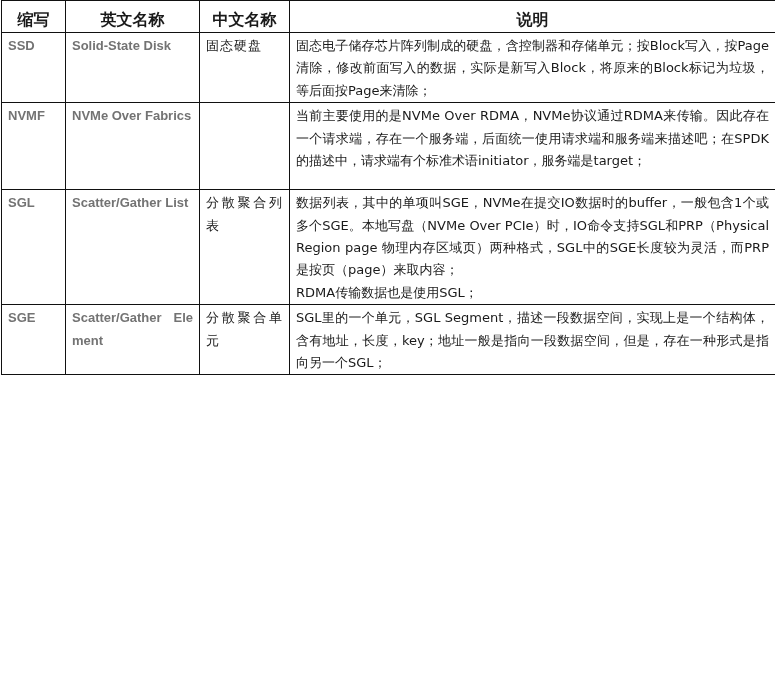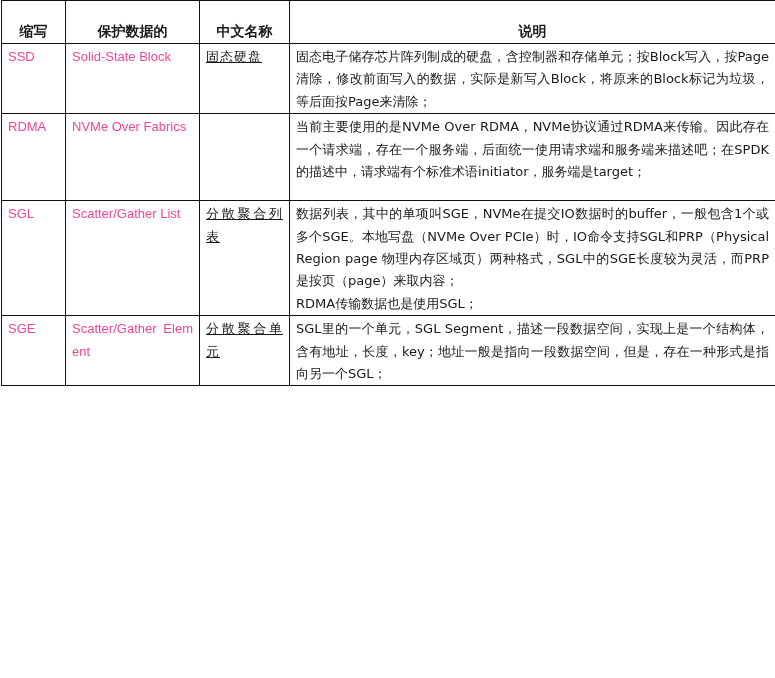--- a/index.html
+++ b/index.html
@@ -17,60 +17,60 @@
       vertical-align: top;
       padding: 2px 6px 0 6px;
       font-size: 13px;
       line-height: 22.4px;
       text-align: justify;
       word-break: break-all;
     }
     table.glossary th {
       font-weight: bold;
       text-align: center;
-      font-size: 14px;
+      font-size: 16px;
       height: 24px;
-      padding-top: 18px;
+      padding-top: 7px;
       vertical-align: middle;
     }
-    td.abbr, td.en { color: #ec4899; font-family: "Liberation Sans", sans-serif; font-size: 12.5px; }
-    td.cn { letter-spacing: 1px; text-decoration: underline; }
+    td.abbr, td.en { color: #737373; font-family: "Liberation Sans", sans-serif; font-size: 12.5px; font-weight: bold; }
+    td.cn { letter-spacing: 1px; }
     td.desc { font-size: 13px; }
     col.c1 { width: 64px; }
     col.c2 { width: 134px; }
     col.c3 { width: 90px; }
     col.c4 { width: 486px; }
   </style>
 </head>
 <body>
 
 <table class="glossary">
   <colgroup>
     <col class="c1">
       <col class="c2">
       <col class="c3">
       <col class="c4">
   </colgroup>
   <thead>
     <tr>
       <th>缩写</th>
-      <th>保护数据的</th>
+      <th>英文名称</th>
       <th>中文名称</th>
       <th>说明</th>
     </tr>
   </thead>
   <tbody>
     <tr style="height:65px">
       <td class="abbr">SSD</td>
-      <td class="en">Solid-State Block</td>
+      <td class="en">Solid-State Disk</td>
       <td class="cn">固态硬盘</td>
       <td class="desc">固态电子储存芯片阵列制成的硬盘，含控制器和存储单元；按Block写入，按Page清除，修改前面写入的数据，实际是新写入Block，将原来的Block标记为垃圾，等后面按Page来清除；</td>
     </tr>
     <tr style="height:87px">
-      <td class="abbr">RDMA</td>
+      <td class="abbr">NVMF</td>
       <td class="en">NVMe Over Fabrics</td>
       <td class="cn"></td>
       <td class="desc">当前主要使用的是NVMe Over RDMA，NVMe协议通过RDMA来传输。因此存在一个请求端，存在一个服务端，后面统一使用请求端和服务端来描述吧；在SPDK的描述中，请求端有个标准术语initiator，服务端是target；</td>
     </tr>
     <tr style="height:112px">
       <td class="abbr">SGL</td>
       <td class="en">Scatter/Gather List</td>
       <td class="cn">分散聚合列表</td>
       <td class="desc">
         <div>数据列表，其中的单项叫SGE，NVMe在提交IO数据时的buffer，一般包含1个或多个SGE。本地写盘（NVMe Over PCIe）时，IO命令支持SGL和PRP（Physical Region page 物理内存区域页）两种格式，SGL中的SGE长度较为灵活，而PRP是按页（page）来取内容；</div>

